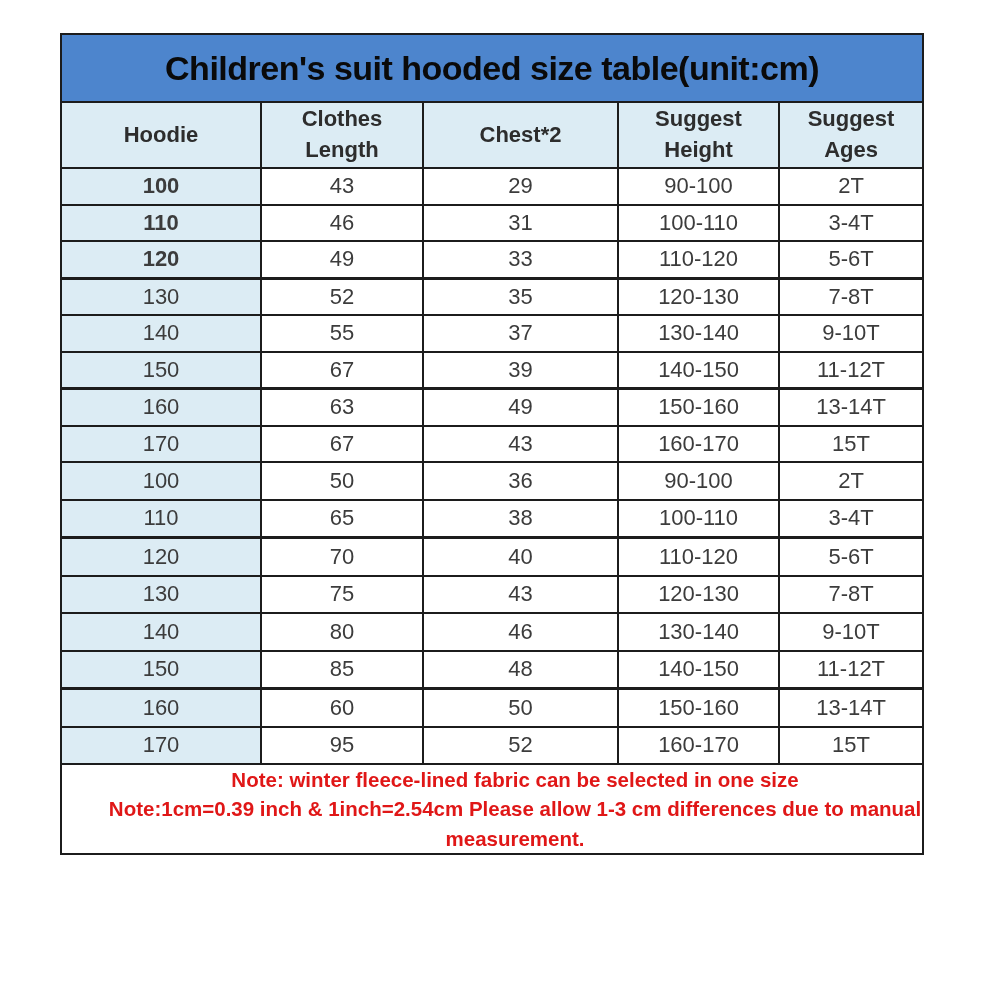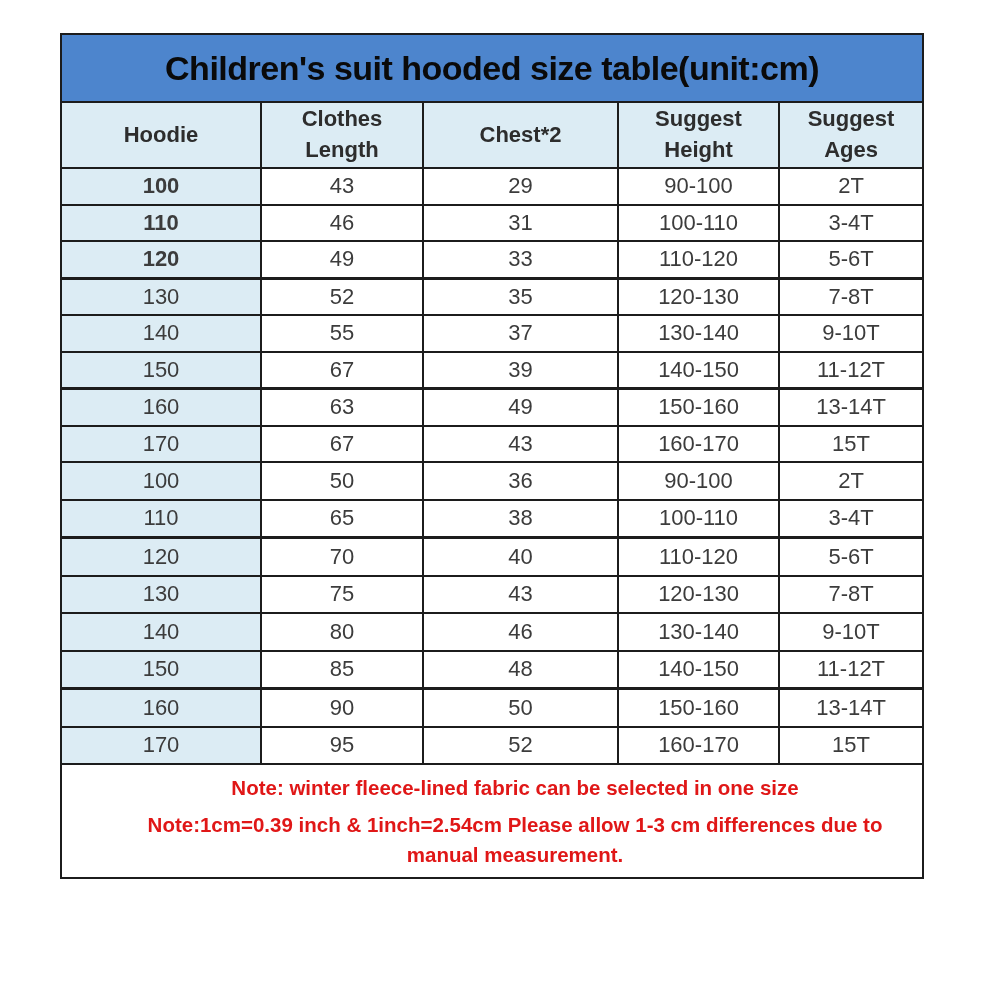--- a/index.html
+++ b/index.html
@@ -59,21 +59,21 @@
   td.bold-size { font-weight: bold; color: #222; }
   tr.thick-top td { border-top-width: 3.5px; }
   td.note-cell {
     text-align: left;
     height: 84px;
     padding: 4px 8px 6px 8px;
     vertical-align: middle;
     background: #ffffff;
   }
   .note-line {
-    margin: 8px;
+    margin: 0;
     color: #e01717;
     font-weight: bold;
     font-size: 20.5px;
     line-height: 1.43;
     padding-left: 46px;
   }
 </style>
 </head>
 <body>
 
@@ -208,21 +208,21 @@
     </tr>
     <tr class="data-row pants">
       <td class="c0">150</td>
       <td>85</td>
       <td>48</td>
       <td>140-150</td>
       <td>11-12T</td>
     </tr>
     <tr class="data-row pants thick-top">
       <td class="c0">160</td>
-      <td>90</td>
+      <td>60</td>
       <td>50</td>
       <td>150-160</td>
       <td>13-14T</td>
     </tr>
     <tr class="data-row pants">
       <td class="c0">170</td>
       <td>95</td>
       <td>52</td>
       <td>160-170</td>
       <td>15T</td>

